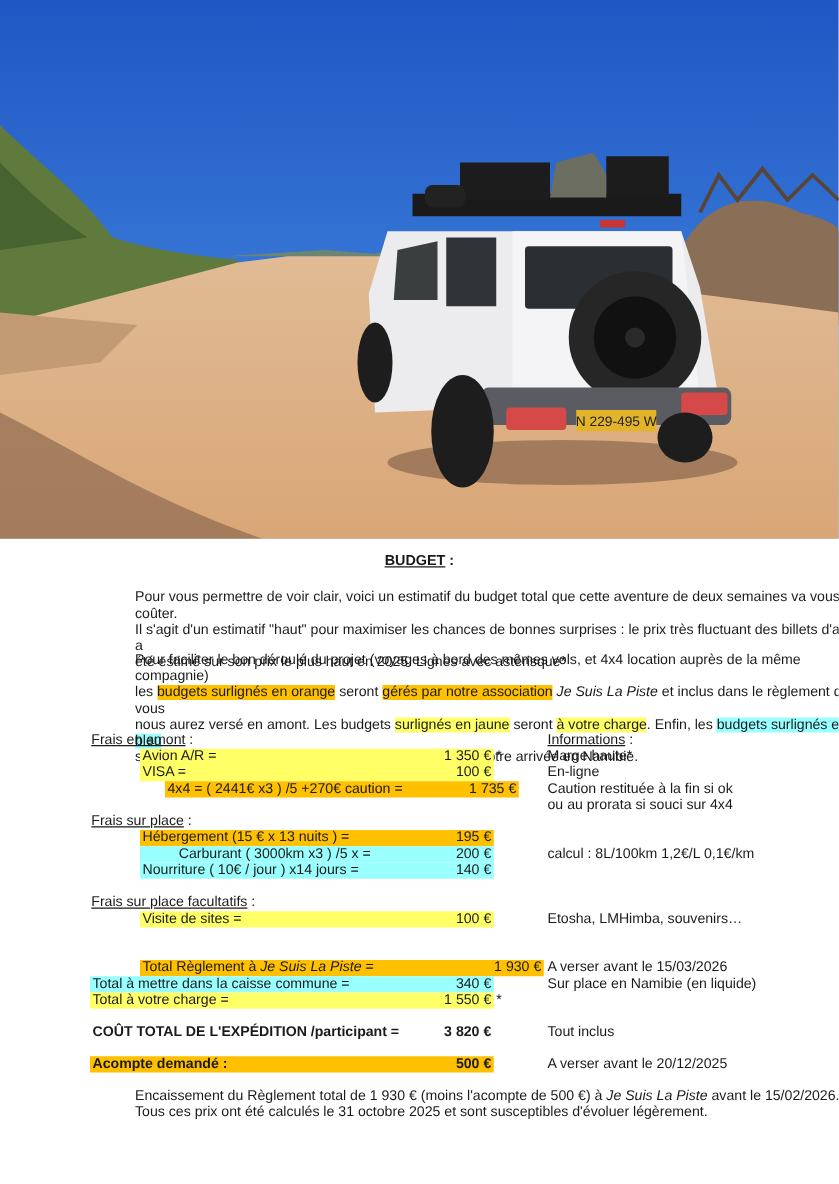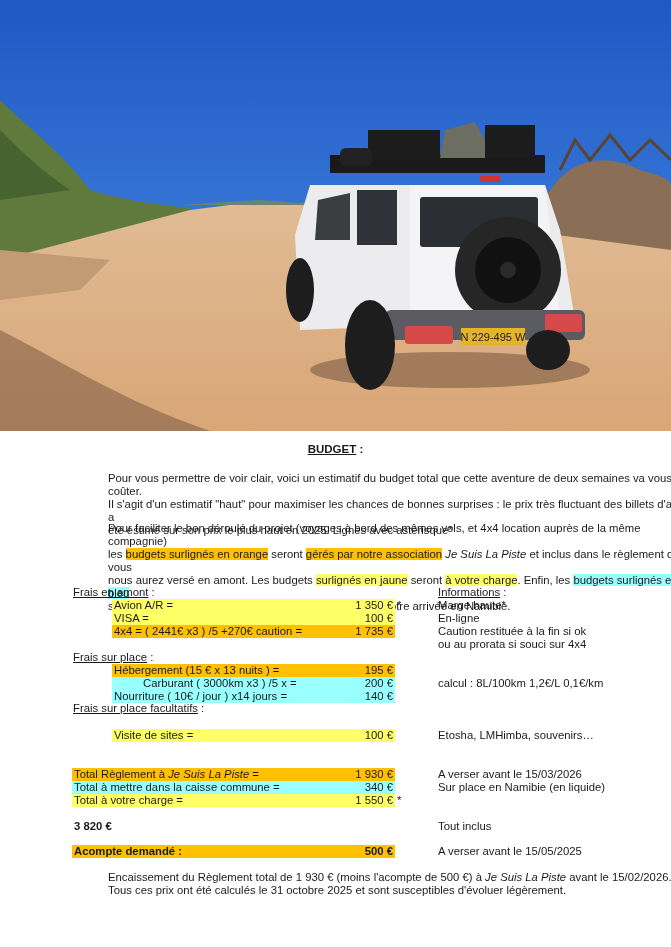--- a/index.html
+++ b/index.html
@@ -114,21 +114,21 @@
   </div>
   <span class="star" style="top:168px;">*</span>
   <div class="info" style="top:168px;">Marge haute*</div>
 
   <div class="row ind hl-y" style="top:181px;">
     <span>VISA =</span>
       <span class="amt">100 €</span>
   </div>
   <div class="info" style="top:181px;">En-ligne</div>
 
-  <div class="row ind hl-o" style="top:194px;">
+  <div class="row ind hl-o" style="top:194px;margin-left:20px;">
     <span>4x4 = ( 2441€ x3 ) /5  +270€ caution =</span>
       <span class="amt">1 735 €</span>
   </div>
   <div class="info" style="top:194px;">Caution restituée à la fin si ok</div>
   <div class="info" style="top:207px;">ou au prorata si souci sur 4x4</div>
 
   <div class="sec" style="top:220px;"><span class="u">Frais sur place</span> :</div>
 
   <div class="row ind hl-o" style="top:233px;">
     <span>Hébergement (15 € x 13 nuits ) =</span>
@@ -137,53 +137,54 @@
   <div class="row ind hl-c" style="top:246px;padding-left:31px;">
     <span>Carburant ( 3000km x3 ) /5 x =</span>
       <span class="amt">200 €</span>
   </div>
   <div class="info" style="top:246px;">calcul :   8L/100km   1,2€/L    0,1€/km</div>
   <div class="row ind hl-c" style="top:259px;">
     <span>Nourriture ( 10€ / jour ) x14 jours =</span>
       <span class="amt">140 €</span>
   </div>
 
-  <div class="sec" style="top:271px;"><span class="u">Frais sur place facultatifs</span> :</div>
+  <div class="sec" style="top:285px;"><span class="u">Frais sur place facultatifs</span> :</div>
   <div class="row ind hl-y" style="top:298px;">
     <span>Visite de sites =</span>
       <span class="amt">100 €</span>
   </div>
   <div class="info" style="top:298px;">Etosha, LMHimba, souvenirs…</div>
 
-  <div class="row tot hl-o" style="top:337px;">
+  <div class="row tot hl-o" style="top:337px;margin-left:40px;">
     <span><span>Total Règlement à </span><i>Je Suis La Piste</i><span> =</span></span>
       <span class="amt">1 930 €</span>
   </div>
   <div class="info" style="top:337px;">A verser avant le 15/03/2026</div>
 
   <div class="row tot hl-c" style="top:350px;">
     <span>Total à mettre dans la caisse commune =</span>
       <span class="amt">340 €</span>
   </div>
   <div class="info" style="top:350px;">Sur place en Namibie (en liquide)</div>
 
   <div class="row tot hl-y" style="top:363px;justify-content:space-between;">
     <span>Total à votre charge =</span>
       <span class="amt">1 550 €</span>
   </div>
   <span class="star" style="top:363px;">*</span>
 
   <div class="row tot bold" style="top:389px;">
+    <span>COÛT TOTAL DE L'EXPÉDITION /participant =</span>
       <span class="amt">3 820 €</span>
   </div>
   <div class="info" style="top:389px;">Tout inclus</div>
 
   <div class="row tot hl-o bold" style="top:414px;">
     <span>Acompte demandé :</span>
       <span class="amt">500 €</span>
   </div>
-  <div class="info" style="top:414px;">A verser avant le 15/05/2025</div>
+  <div class="info" style="top:414px;">A verser avant le 20/12/2025</div>
 
   <div class="para" style="top:440px;">
     <div><span>Encaissement du Règlement total de 1 930 € (moins l'acompte de 500 €) à </span><i>Je Suis La Piste</i><span> avant le 15/02/2026.</span></div>
     <div>Tous ces prix ont été calculés le 31 octobre 2025 et sont susceptibles d'évoluer légèrement.</div>
   </div>
 </div>
 
 </body></html>

